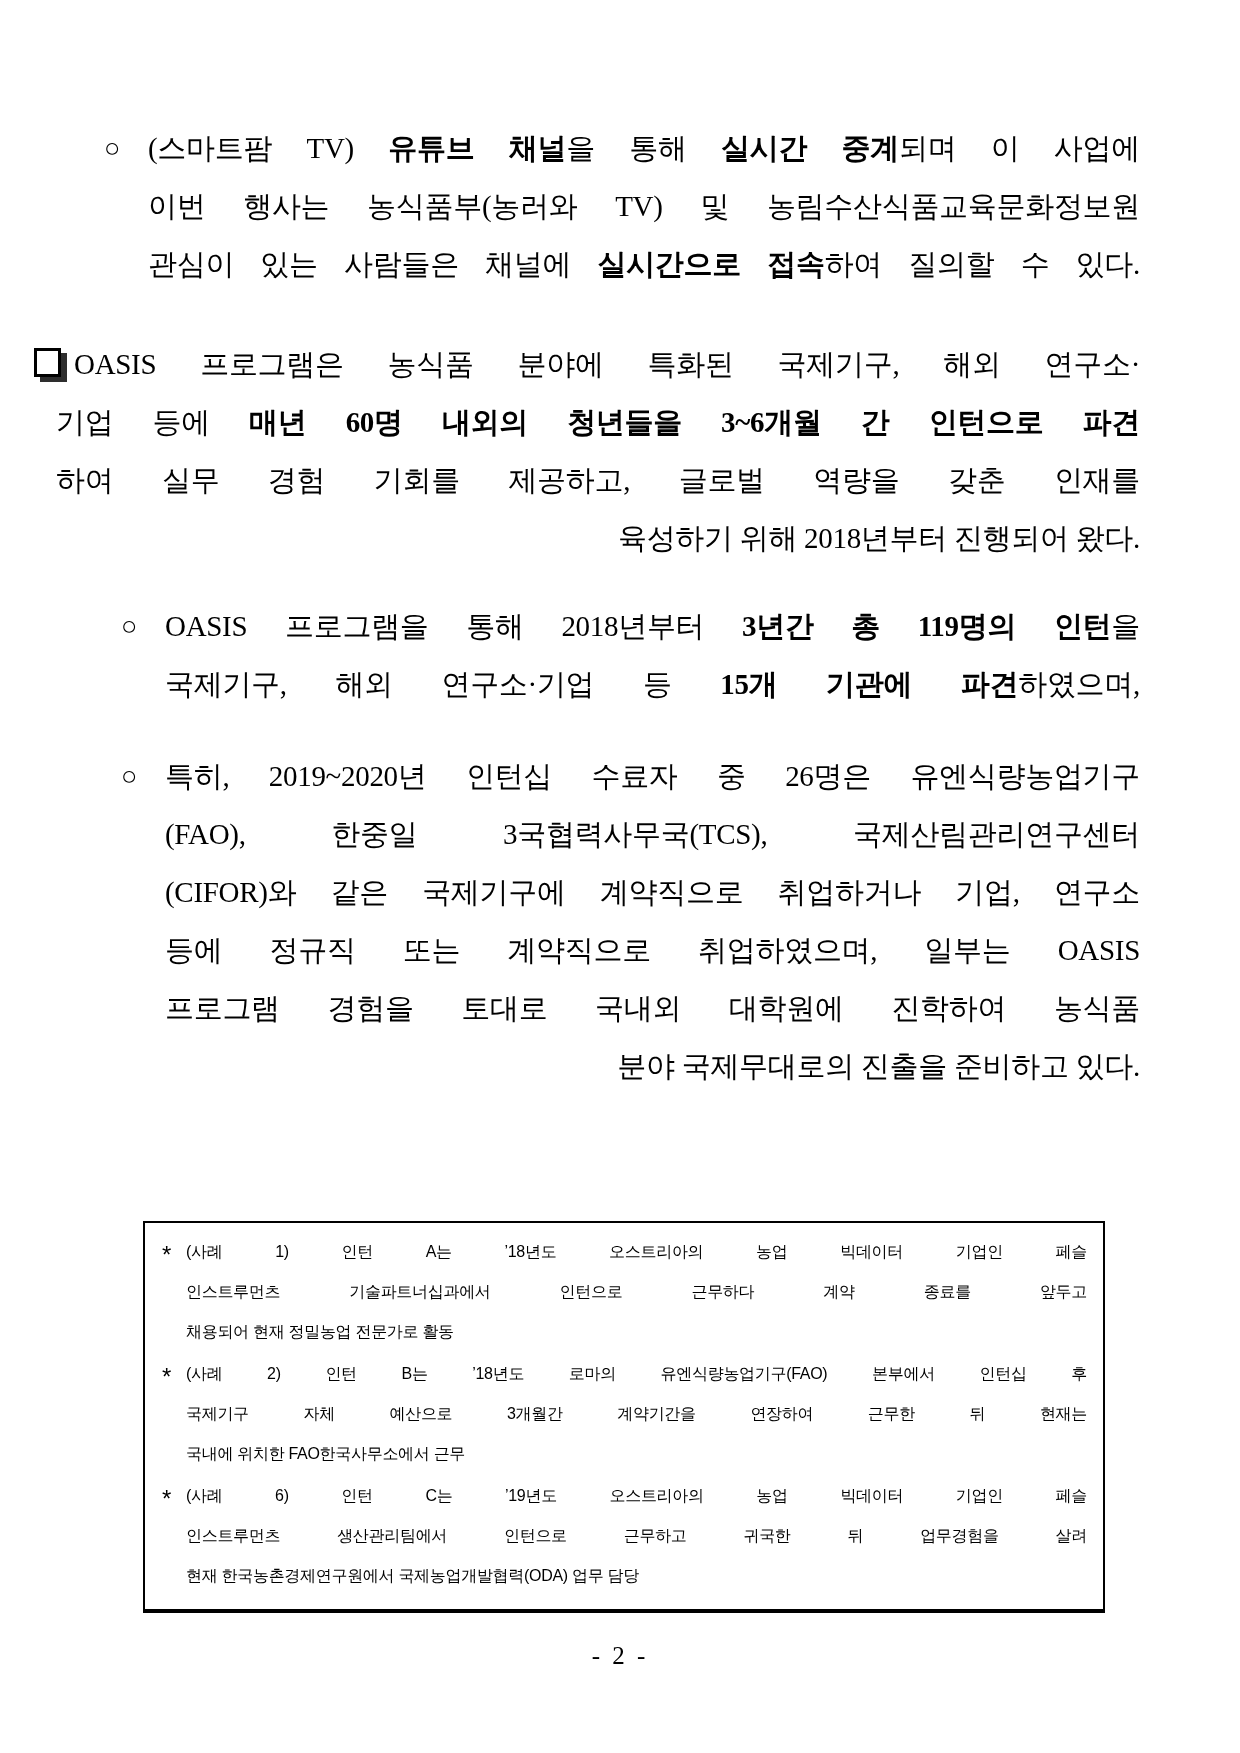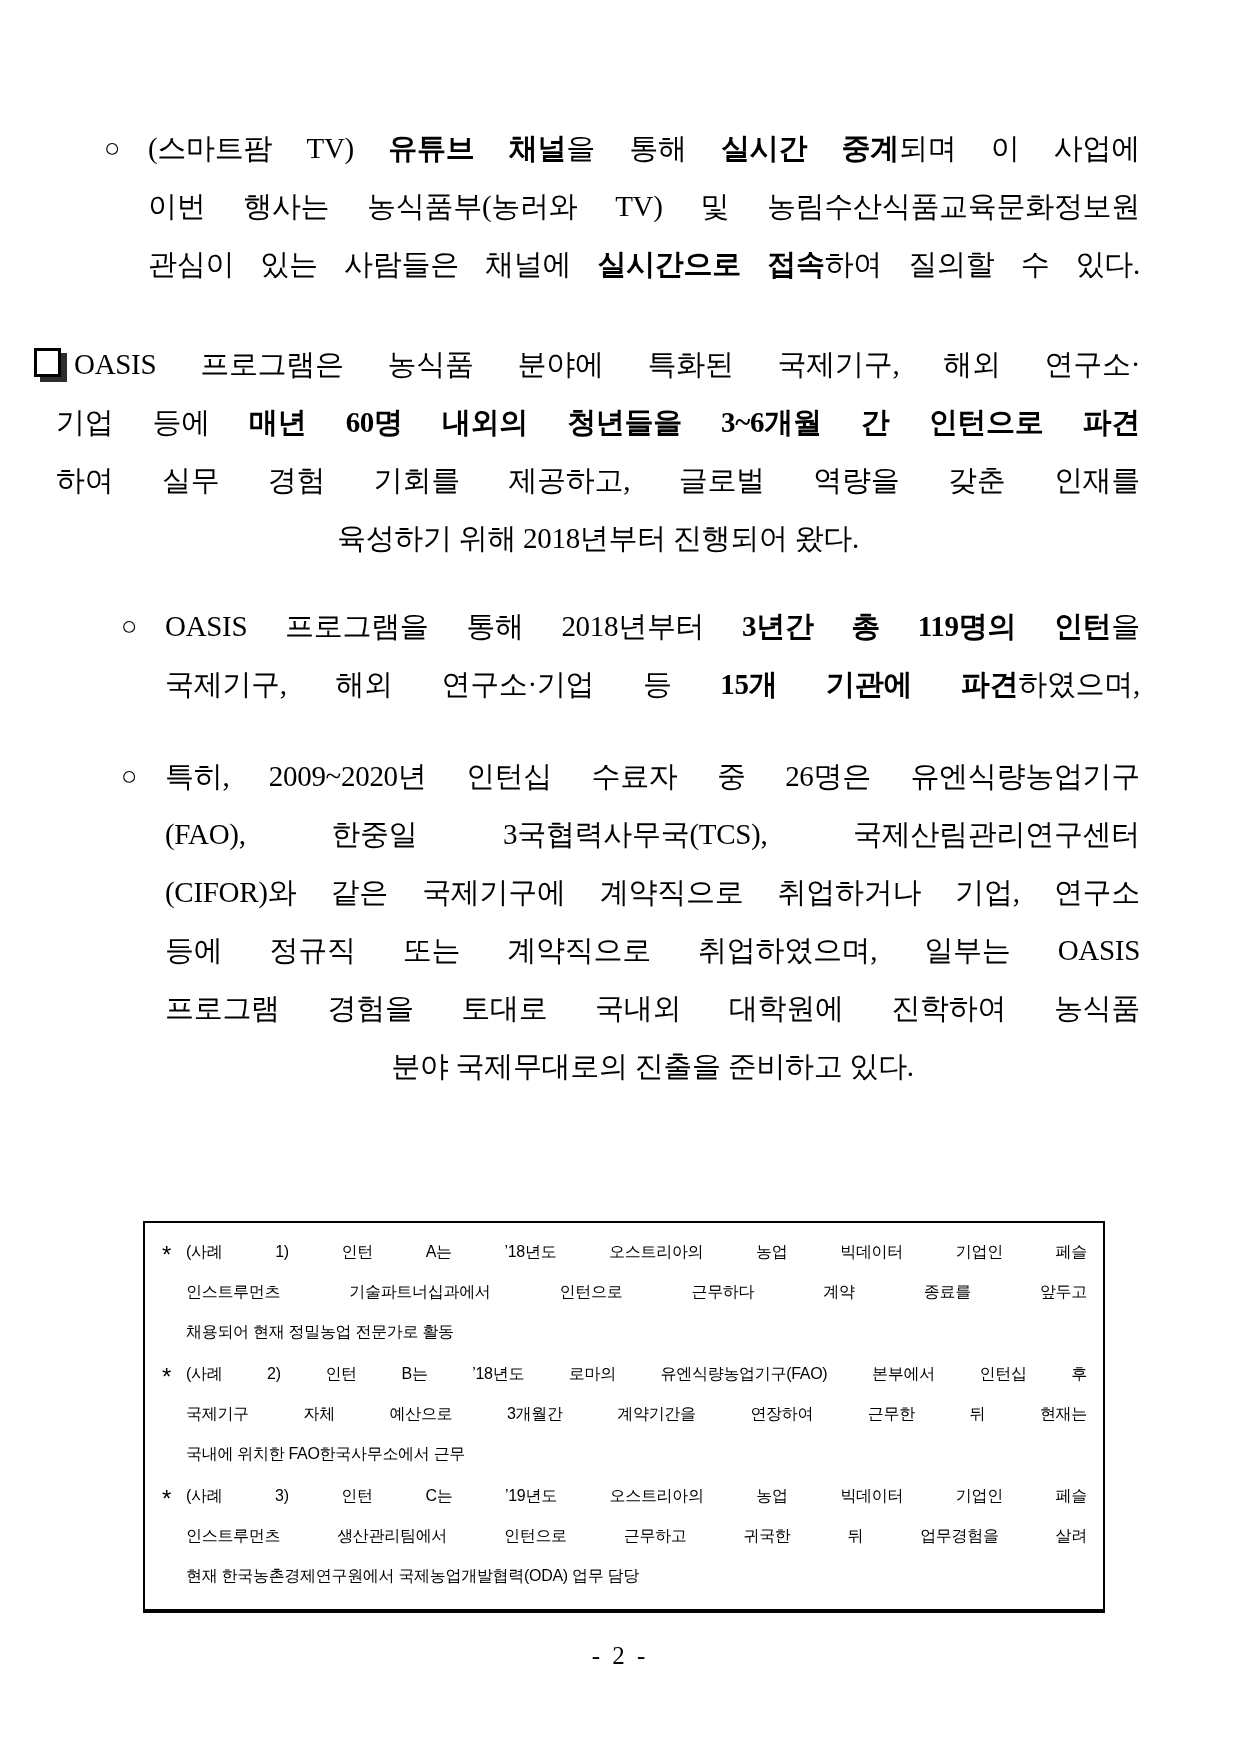--- a/index.html
+++ b/index.html
@@ -4,21 +4,21 @@
 <style>
   html,body{margin:0;padding:0;background:#fff;}
   .page{position:relative;width:1240px;height:1753px;background:#ffffff;color:#000;
         font-family:"Liberation Serif","DejaVu Serif",serif;overflow:hidden;}
   #doc-body{position:absolute;top:119px;left:0;right:100px;}
   .para{position:relative;}
   .para.l1{margin-left:148px;margin-bottom:42px;}
   .para.sq{margin-left:56px;margin-bottom:30px;}
   .para.l2{margin-left:165px;}
   .para.l2.p3{margin-bottom:34px;}
-  .line{height:58px;line-height:58px;font-size:29px;letter-spacing:-0.3px;text-align:center;white-space:nowrap;}
+  .line{height:58px;line-height:58px;font-size:29px;letter-spacing:-0.3px;text-align:right;white-space:nowrap;}
   .line.just{white-space:normal;text-align:justify;text-align-last:justify;}
   .para.sq .line.first{text-indent:18px;}
   .b{font-weight:bold;}
   .marker{position:absolute;top:0;}
   .para.l1>.marker,.para.l2>.marker{left:-44px;font-size:27px;line-height:58px;}
   .para.sq>.marker{left:-22px;top:13px;width:21px;height:23px;background:#fff;
         border:3px solid #000;box-shadow:6px 5px 0 #2e2e2e;}
   .notes-box{position:absolute;top:1221px;left:143px;width:962px;box-sizing:border-box;
         border:2px solid #000;border-bottom-width:4px;padding:9px 16px 11px 14px;
         font-family:"Liberation Sans","DejaVu Sans",sans-serif;}
@@ -47,21 +47,21 @@
         <div class="line just"><span>하여 실무 경험 기회를 제공하고, 글로벌 역량을 갖춘 인재를</span></div>
         <div class="line"><span>육성하기 위해 2018년부터 진행되어 왔다.</span></div>
       </div>
       <div class="para l2 p3">
         <span class="marker">○</span>
         <div class="line just first"><span>OASIS 프로그램을 통해 2018년부터 </span><span class="b">3년간 총 119명의 인턴</span><span>을</span></div>
         <div class="line just"><span>국제기구, 해외 연구소·기업 등 </span><span class="b">15개 기관에 파견</span><span>하였으며,</span></div>
       </div>
       <div class="para l2">
         <span class="marker">○</span>
-        <div class="line just first"><span>특히, 2009~2020년 인턴십 수료자 중 26명은 유엔식량농업기구</span></div>
+        <div class="line just first"><span>특히, 2019~2020년 인턴십 수료자 중 26명은 유엔식량농업기구</span></div>
         <div class="line just"><span>(FAO), 한중일 3국협력사무국(TCS), 국제산림관리연구센터</span></div>
         <div class="line just"><span>(CIFOR)와 같은 국제기구에 계약직으로 취업하거나 기업, 연구소</span></div>
         <div class="line just"><span>등에 정규직 또는 계약직으로 취업하였으며, 일부는 OASIS</span></div>
         <div class="line just"><span>프로그램 경험을 토대로 국내외 대학원에 진학하여 농식품</span></div>
         <div class="line"><span>분야 국제무대로의 진출을 준비하고 있다.</span></div>
       </div>
     </div>
   <div class="notes-box" id="notes-box">
       <div class="note-item">
         <span class="marker">*</span>
@@ -70,19 +70,19 @@
         <div class="note-line">채용되어 현재 정밀농업 전문가로 활동</div>
       </div>
       <div class="note-item">
         <span class="marker">*</span>
         <div class="note-line just">(사례 2) 인턴 B는 ’18년도 로마의 유엔식량농업기구(FAO) 본부에서 인턴십 후</div>
         <div class="note-line just">국제기구 자체 예산으로 3개월간 계약기간을 연장하여 근무한 뒤 현재는</div>
         <div class="note-line">국내에 위치한 FAO한국사무소에서 근무</div>
       </div>
       <div class="note-item">
         <span class="marker">*</span>
-        <div class="note-line just">(사례 3) 인턴 C는 ’19년도 오스트리아의 농업 빅데이터 기업인 페슬</div>
+        <div class="note-line just">(사례 6) 인턴 C는 ’19년도 오스트리아의 농업 빅데이터 기업인 페슬</div>
         <div class="note-line just">인스트루먼츠 생산관리팀에서 인턴으로 근무하고 귀국한 뒤 업무경험을 살려</div>
         <div class="note-line">현재 한국농촌경제연구원에서 국제농업개발협력(ODA) 업무 담당</div>
       </div>
     </div>
   <div class="footer">- 2 -</div>
 </div>
 
 </body></html>

